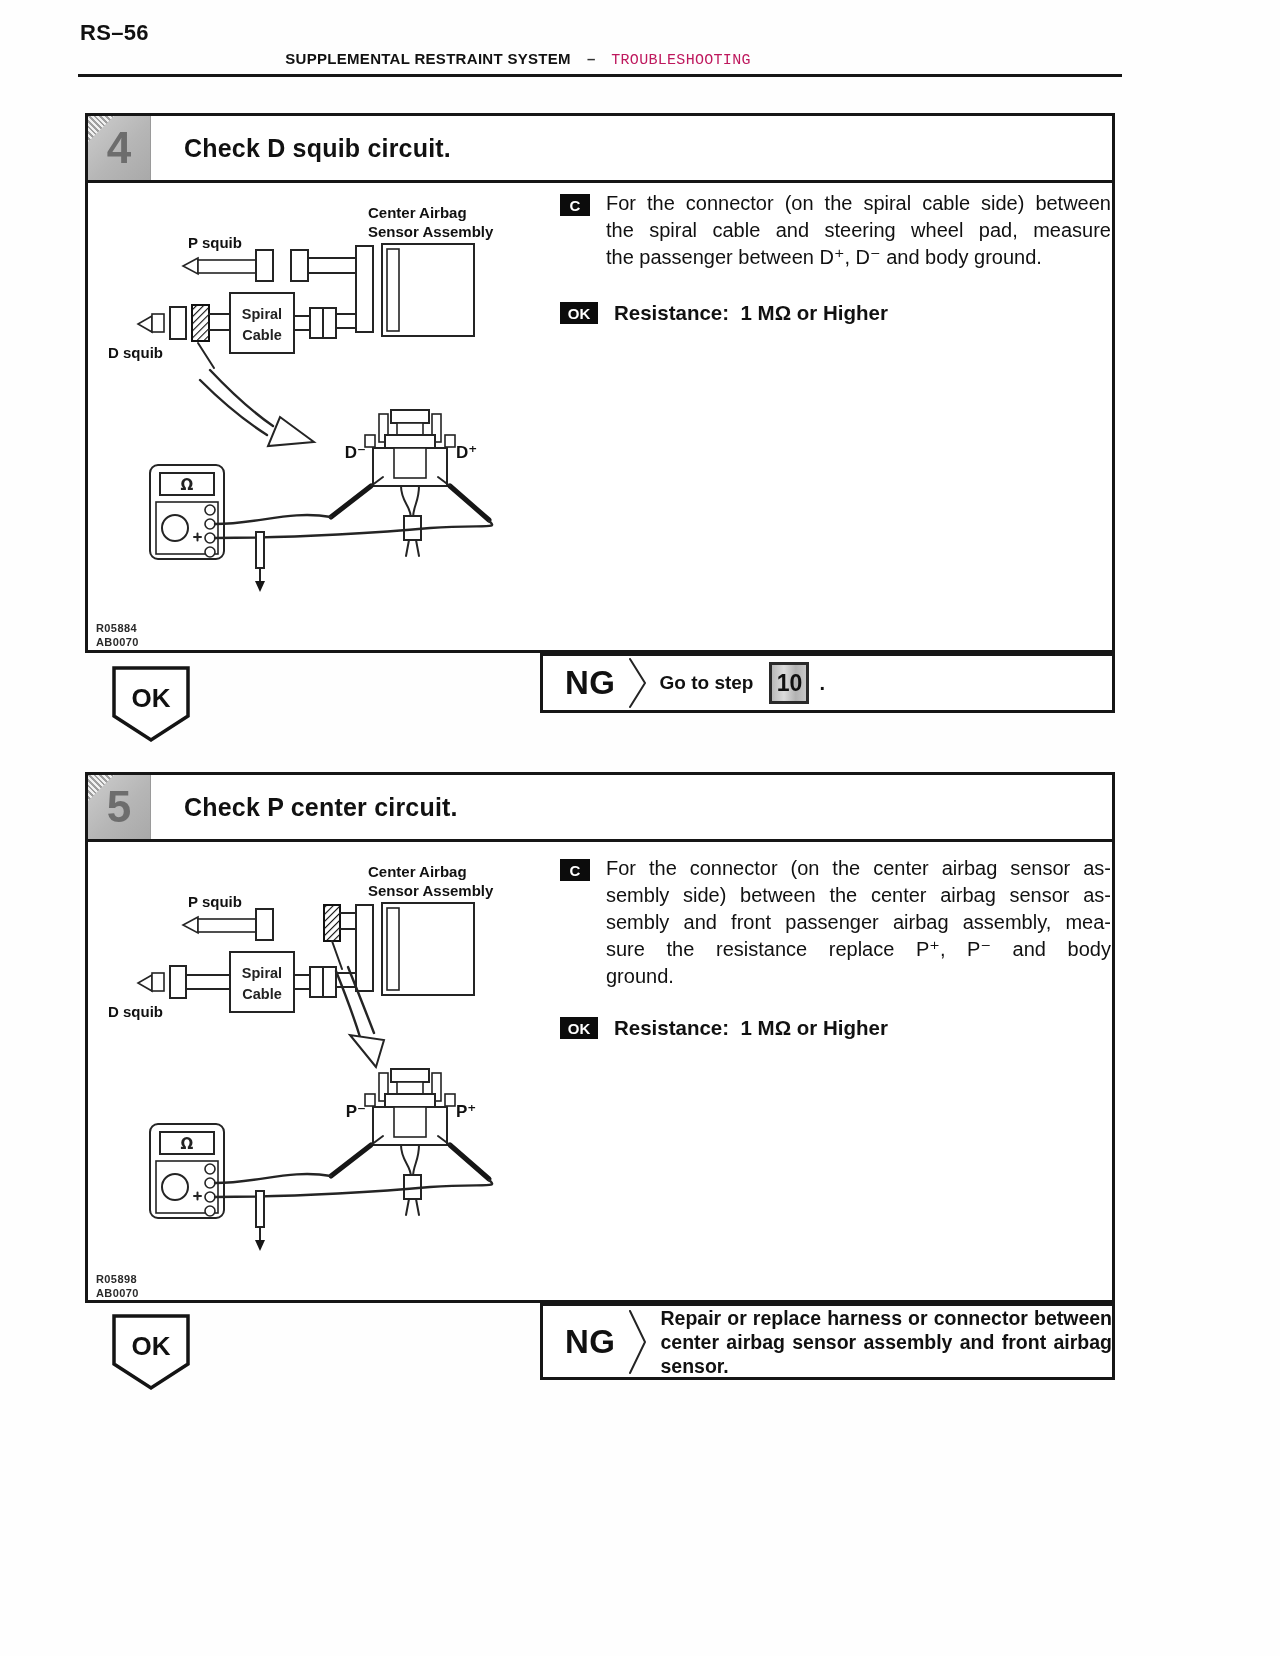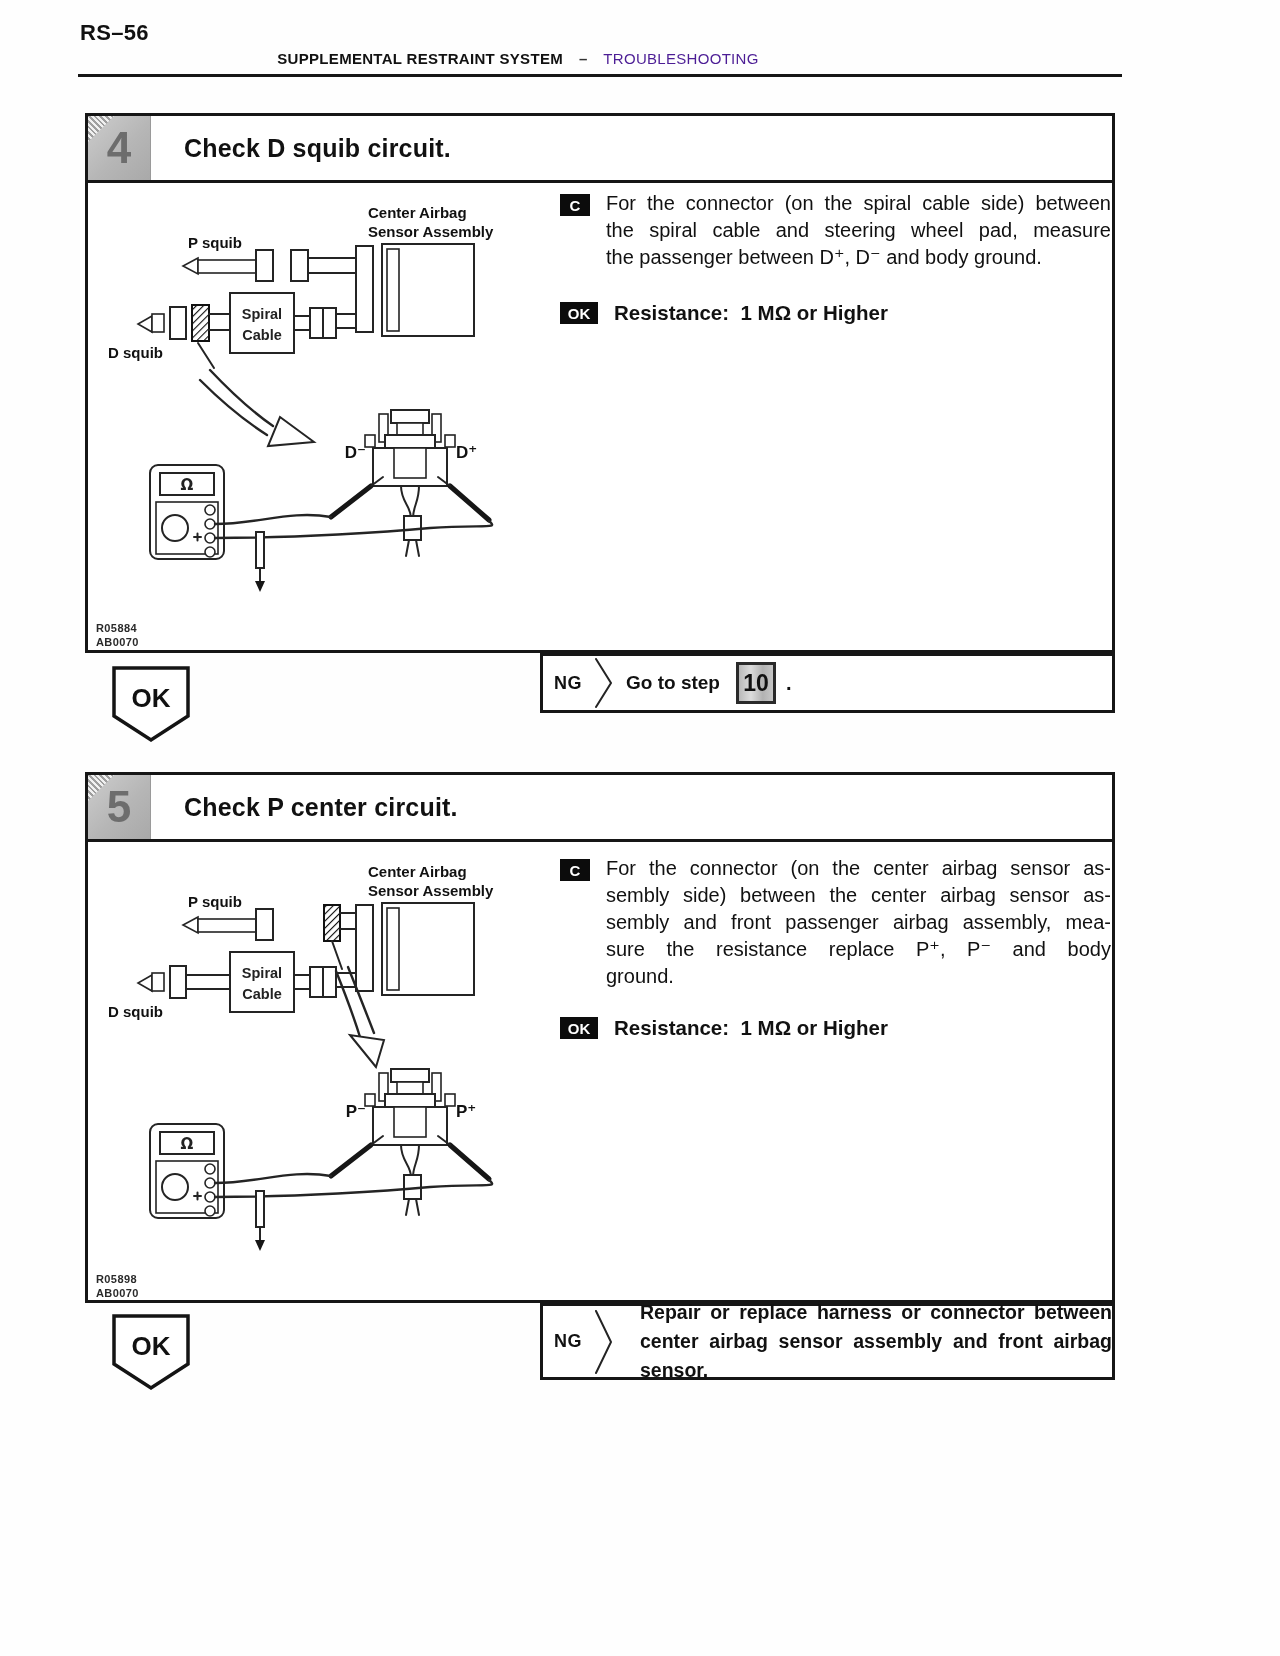--- a/index.html
+++ b/index.html
@@ -5,21 +5,21 @@
   html,body { margin:0; padding:0; background:#ffffff; }
   #page {
     position:relative; width:1280px; height:1656px; background:#fefefe;
     font-family:"Liberation Sans","DejaVu Sans",sans-serif; color:#111;
     overflow:hidden;
   }
   .rs-num { position:absolute; left:80px; top:20px; font-size:22px; font-weight:bold; letter-spacing:.3px; }
   .head-line { position:absolute; left:78px; top:50px; width:880px; text-align:center; font-size:15px; white-space:nowrap; }
   .head-line .sec { font-weight:bold; letter-spacing:.3px; }
   .head-line .dash { margin:0 16px; font-weight:bold; color:#333; }
-  .head-line .sub { color:#4c1d95; letter-spacing:.3px; }
+  .head-line .sub { color:#be185d; letter-spacing:.3px;font-family:Liberation Mono, monospace; }
   .rule { position:absolute; left:78px; top:74px; width:1044px; height:3px; background:#161616; }
 
   .box { position:absolute; border:3px solid #161616; background:#fff; box-sizing:border-box; }
   .step-header { display:flex; height:64px; border-bottom:3px solid #161616; }
   .numcell {
     width:62px; background:linear-gradient(135deg,#cdcdcd 0%,#b6b6b6 55%,#a9a9a9 100%);
     display:flex; align-items:center; justify-content:center;
     font-size:44px; font-weight:bold; color:#6d6d6d; position:relative;
     border-right:1px solid #9a9a9a;
   }
@@ -41,28 +41,28 @@
            display:flex; align-items:center; justify-content:center; flex:0 0 auto; }
   .badge.c  { width:30px; height:22px; margin-top:4px; }
   .badge.ok { width:38px; height:22px; }
   .para { width:505px; font-size:20px; line-height:27px; }
   .jline { text-align:justify; text-align-last:justify; }
   .ok-row { display:flex; gap:16px; align-items:center; }
   .ok-spec { font-size:20.5px; font-weight:bold; white-space:pre; }
 
   .ng-strip { position:absolute; border:3px solid #161616; background:#fff; box-sizing:border-box;
               display:flex; align-items:center; }
-  .ng-label { font-size:18px; font-weight:bold; margin-left:11px; letter-spacing:.5px; }
+  .ng-label { font-size:33px; font-weight:bold; margin-left:22px; letter-spacing:.5px; }
   .chevron { margin:0 12px 0 12px; flex:0 0 auto; }
   .ng-text { font-size:19px; font-weight:bold; }
   .step-ref-box { width:34px; height:36px; border:3px solid #2a2a2a; box-sizing:content-box;
     background:linear-gradient(90deg,#b9b9b9,#dcdcdc 35%,#b2b2b2 70%,#c7c7c7);
     display:flex; align-items:center; justify-content:center; font-size:23px; font-weight:bold; margin-left:16px; }
   .ng-dot { margin-left:10px; font-weight:bold; font-size:20px; }
-  .ng-lines { font-size:19.5px; line-height:29px; font-weight:bold; width:478px; margin-left:14px; }
+  .ng-lines { font-size:19.5px; line-height:24px; font-weight:bold; width:478px; margin-left:1px; }
 
   .ok-pent { position:absolute; }
 
   
   .ln   { stroke:#242424; stroke-width:2; fill:none; stroke-linecap:round; }
   .lnh  { stroke:#242424; stroke-width:2.4; fill:none; stroke-linecap:round; }
   .shp  { stroke:#242424; stroke-width:2; fill:#ffffff; }
   .shpt { stroke:#242424; stroke-width:1.6; fill:#ffffff; }
   .probe{ stroke:#161616; stroke-width:5; fill:none; stroke-linecap:round; }
   .dlabel { font:bold 15px "Liberation Sans","DejaVu Sans",sans-serif; fill:#111; }

